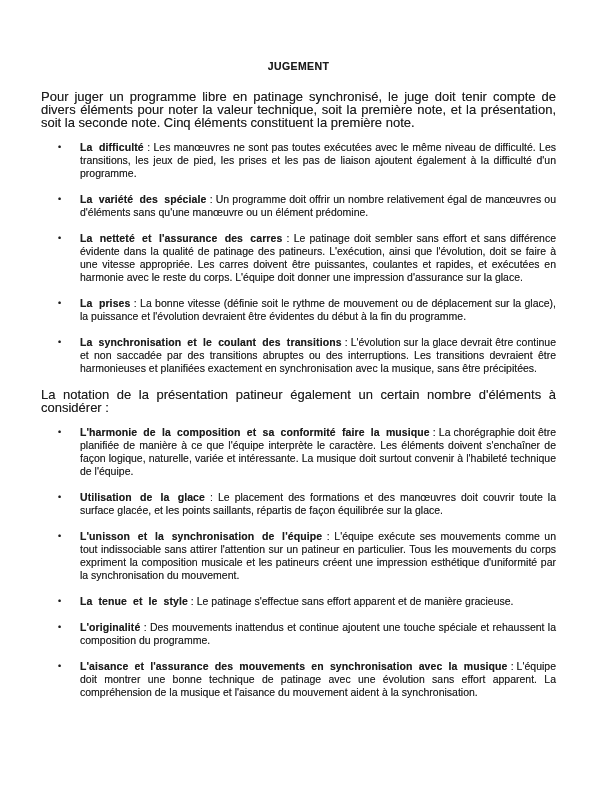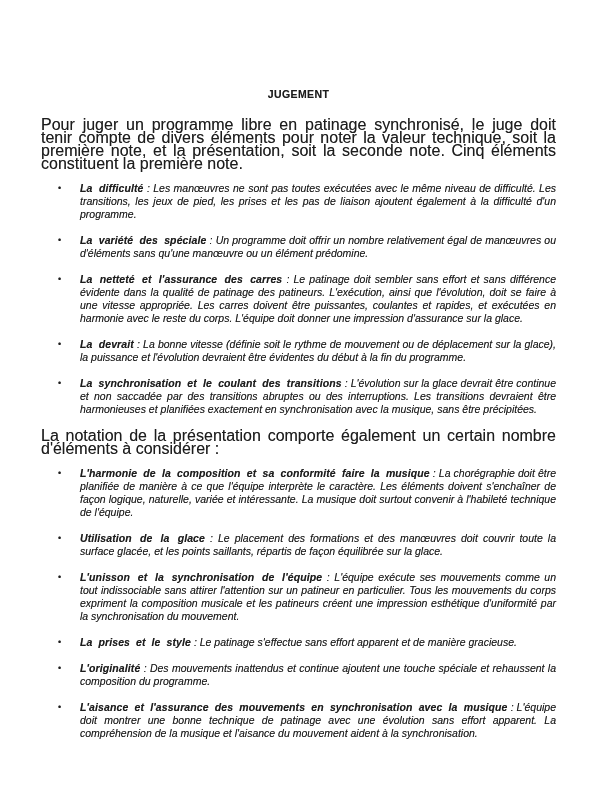--- a/index.html
+++ b/index.html
@@ -6,37 +6,37 @@
     margin: 0;
     padding: 0;
     background: #ffffff;
   }
   .page {
     position: relative;
     width: 612px;
     height: 792px;
     background: #ffffff;
     box-sizing: border-box;
-    padding: 88px 56px 0 41px;
+    padding: 60px 56px 0 41px;
     font-family: "Liberation Sans", "DejaVu Sans", sans-serif;
     color: #1d1d1d;
     text-shadow: 0 0 0.5px rgba(40,40,40,0.55);
     overflow: hidden;
   }
   .doc-title {
     margin: 0 0 17px 0;
     font-size: 10.5px;
     font-weight: bold;
     line-height: 13px;
     text-align: center;
     letter-spacing: 0.4px;
   }
   .para {
     margin: 0 0 12px 0;
-    font-size: 16px;
+    font-size: 13px;
     line-height: 13px;
     text-align: justify;
   }
   ul.criteria {
     list-style: none;
     margin: 0;
     padding: 0 0 0 17px;
   }
   ul.criteria li {
     display: flex;
@@ -47,21 +47,20 @@
   .bullet-marker {
     flex: none;
     width: 22px;
     font-size: 9px;
     line-height: 13px;
     color: #1d1d1d;
   }
   .li-body {
     flex: 1;
     text-align: justify;
-    font-style: italic;
   }
   .li-body strong {
     font-weight: bold;
     word-spacing: 3px;
     letter-spacing: 0.1px;
   }
 </style>
 </head>
 <body>
 
@@ -79,46 +78,46 @@
     <li>
       <span class="bullet-marker">•</span>
       <span class="li-body"><strong>La variété des spéciale</strong><span> : Un programme doit offrir un nombre relativement égal de manœuvres ou d'éléments sans qu'une manœuvre ou un élément prédomine.</span></span>
     </li>
     <li>
       <span class="bullet-marker">•</span>
       <span class="li-body"><strong>La netteté et l'assurance des carres</strong><span> : Le patinage doit sembler sans effort et sans différence évidente dans la qualité de patinage des patineurs.  L'exécution, ainsi que l'évolution, doit se faire à une vitesse appropriée.  Les carres doivent être puissantes, coulantes et rapides, et exécutées en harmonie avec le reste du corps.  L'équipe doit donner une impression d'assurance sur la glace.</span></span>
     </li>
     <li>
       <span class="bullet-marker">•</span>
-      <span class="li-body"><strong>La devrait</strong><span> : La bonne vitesse (définie soit le rythme de mouvement ou de déplacement sur la glace), la puissance et l'évolution devraient être évidentes du début à la fin du programme.</span></span>
+      <span class="li-body"><strong>La prises</strong><span> : La bonne vitesse (définie soit le rythme de mouvement ou de déplacement sur la glace), la puissance et l'évolution devraient être évidentes du début à la fin du programme.</span></span>
     </li>
     <li>
       <span class="bullet-marker">•</span>
       <span class="li-body"><strong>La synchronisation et le coulant des transitions</strong><span> : L'évolution sur la glace devrait être continue et non saccadée par des transitions abruptes ou des interruptions.  Les transitions devraient être harmonieuses et planifiées exactement en synchronisation avec la musique, sans être précipitées.</span></span>
     </li>
   </ul>
 
-  <p class="para">La notation de la présentation comporte également un certain nombre d'éléments à considérer :</p>
+  <p class="para">La notation de la présentation patineur également un certain nombre d'éléments à considérer :</p>
 
   <ul class="criteria">
     <li>
       <span class="bullet-marker">•</span>
       <span class="li-body"><strong>L'harmonie de la composition et sa conformité faire la musique</strong><span> : La chorégraphie doit être planifiée de manière à ce que l'équipe interprète le caractère.  Les éléments doivent s'enchaîner de façon logique, naturelle, variée et intéressante.  La musique doit surtout convenir à l'habileté technique de l'équipe.</span></span>
     </li>
     <li>
       <span class="bullet-marker">•</span>
       <span class="li-body"><strong>Utilisation de la glace</strong><span> : Le placement des formations et des manœuvres doit couvrir toute la surface glacée, et les points saillants, répartis de façon équilibrée sur la glace.</span></span>
     </li>
     <li>
       <span class="bullet-marker">•</span>
       <span class="li-body"><strong>L'unisson et la synchronisation de l'équipe</strong><span> : L'équipe exécute ses mouvements comme un tout indissociable sans attirer l'attention sur un patineur en particulier.  Tous les mouvements du corps expriment la composition musicale et les patineurs créent une impression esthétique d'uniformité par la synchronisation du mouvement.</span></span>
     </li>
     <li>
       <span class="bullet-marker">•</span>
-      <span class="li-body"><strong>La prises et le style</strong><span> : Le patinage s'effectue sans effort apparent et de manière gracieuse.</span></span>
+      <span class="li-body"><strong>La tenue et le style</strong><span> : Le patinage s'effectue sans effort apparent et de manière gracieuse.</span></span>
     </li>
     <li>
       <span class="bullet-marker">•</span>
       <span class="li-body"><strong>L'originalité</strong><span> : Des mouvements inattendus et continue ajoutent une touche spéciale et rehaussent la composition du programme.</span></span>
     </li>
     <li>
       <span class="bullet-marker">•</span>
       <span class="li-body"><strong>L'aisance et l'assurance des mouvements en synchronisation avec la musique</strong><span> : L'équipe doit montrer une bonne technique de patinage avec une évolution sans effort apparent.  La compréhension de la musique et l'aisance du mouvement aident à la synchronisation.</span></span>
     </li>
   </ul>

